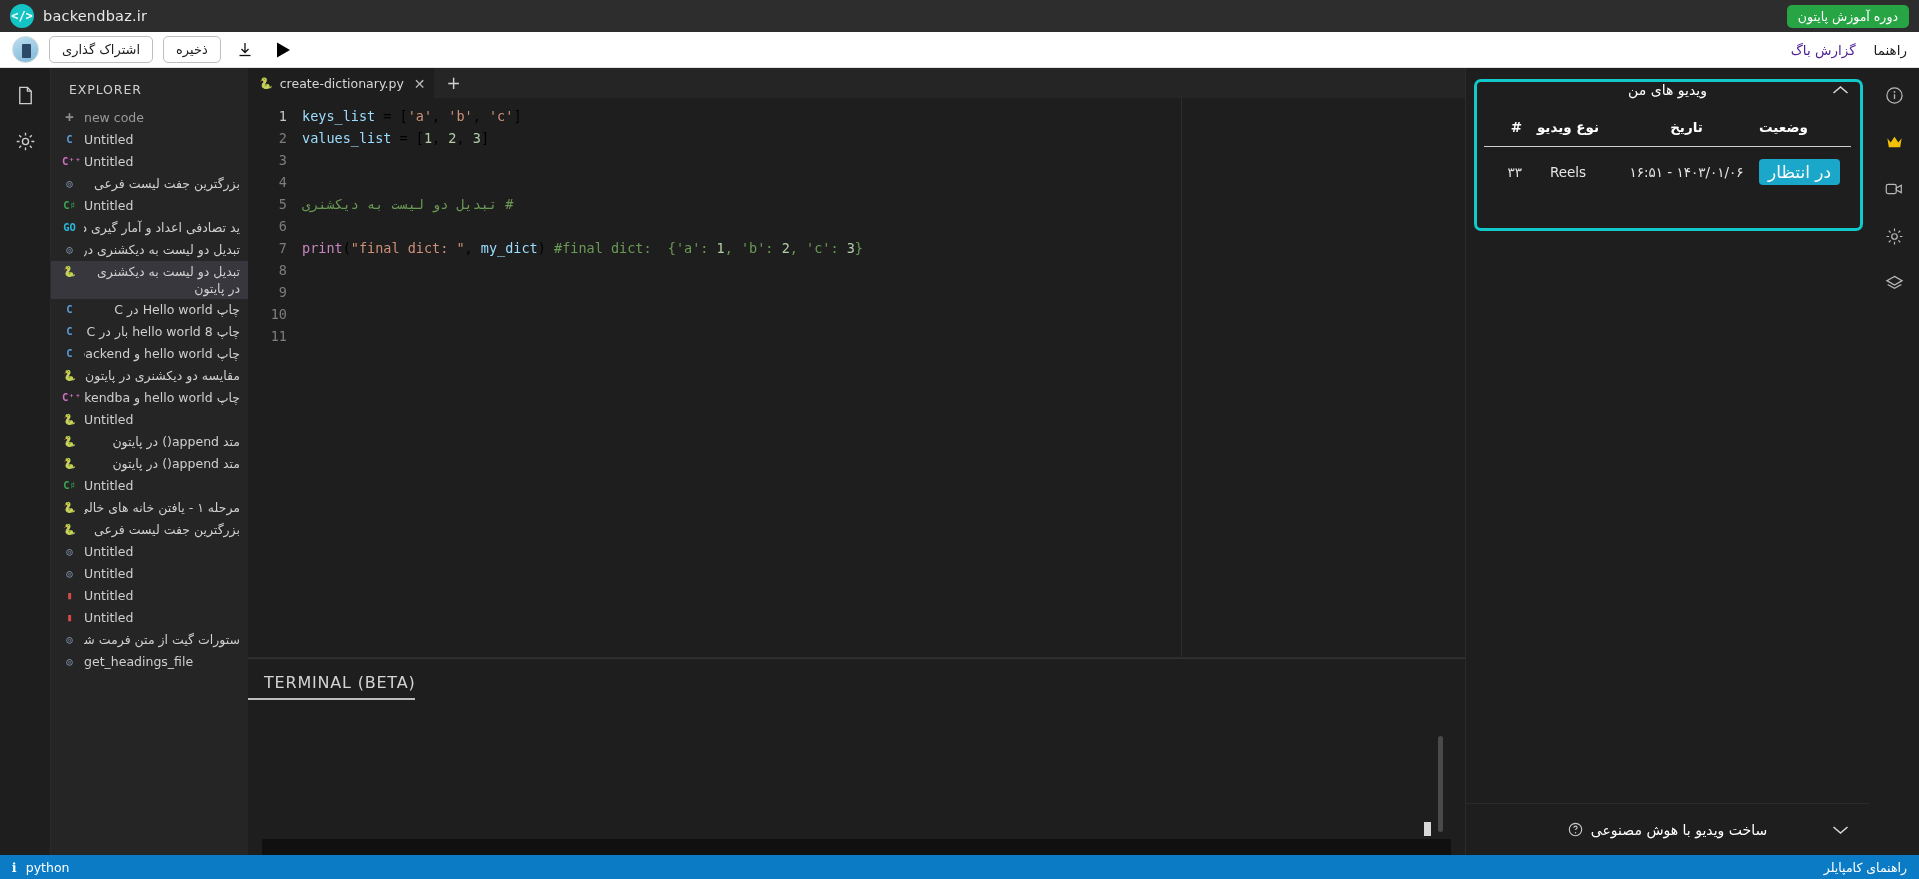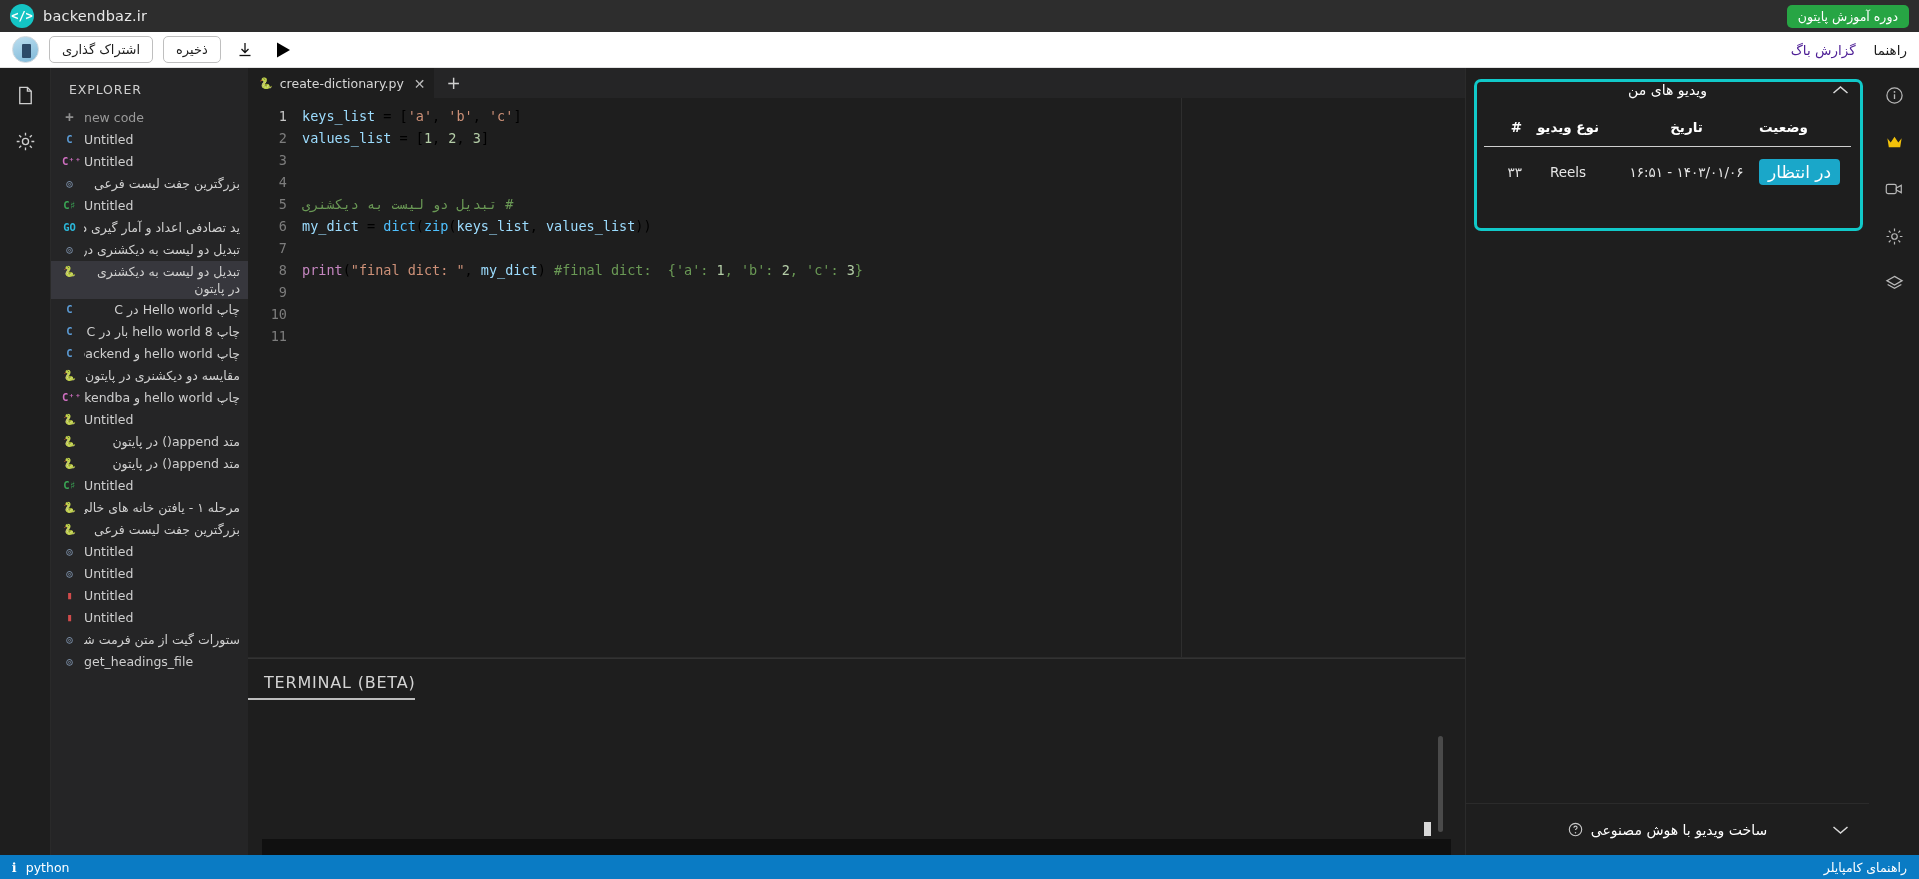--- a/index.html
+++ b/index.html
@@ -330,21 +330,20 @@
           <div>9</div>
           <div>10</div>
           <div>11</div>
         </div>
       <div class="lines" id="codelines">
           <div class="ln"><span class="var">keys_list</span> = [<span class="str">'a'</span>, <span class="str">'b'</span>, <span class="str">'c'</span>]</div>
           <div class="ln"><span class="var">values_list</span> = [<span class="num">1</span>, <span class="num">2</span>, <span class="num">3</span>]</div>
           <div class="ln">&nbsp;</div>
           <div class="ln">&nbsp;</div>
           <div class="ln"><span class="cmt-rtl"># تبدیل دو لیست به دیکشنری</span></div>
-          <div class="ln"><span class="var">my_dict</span> = <span class="fn">dict</span>(<span class="fn">zip</span>(<span class="var">keys_list</span>, <span class="var">values_list</span>))</div>
           <div class="ln">&nbsp;</div>
           <div class="ln"><span class="kw">print</span>(<span class="str">"final dict: "</span>, <span class="var">my_dict</span>) <span class="cmt">#final dict:  {'a': <span class="num">1</span>, 'b': <span class="num">2</span>, 'c': <span class="num">3</span>}</span></div>
           <div class="ln">&nbsp;</div>
           <div class="ln">&nbsp;</div>
         </div>
       <div class="vline" style="left:933px;"></div>
     </div>
 
     <div class="terminal">
       <div class="term-title">TERMINAL (BETA)</div>

